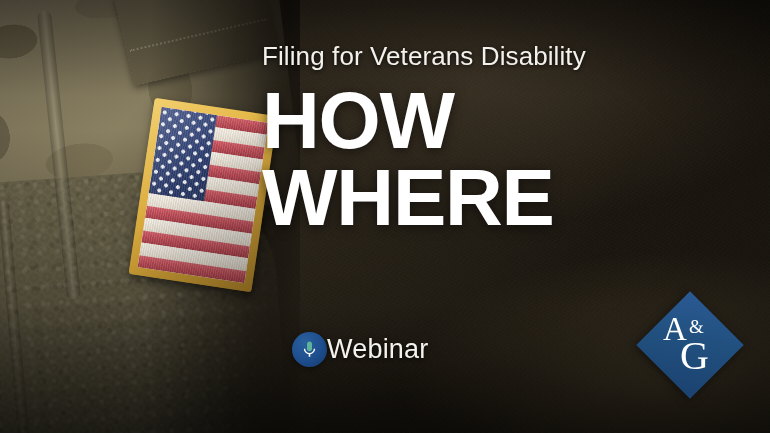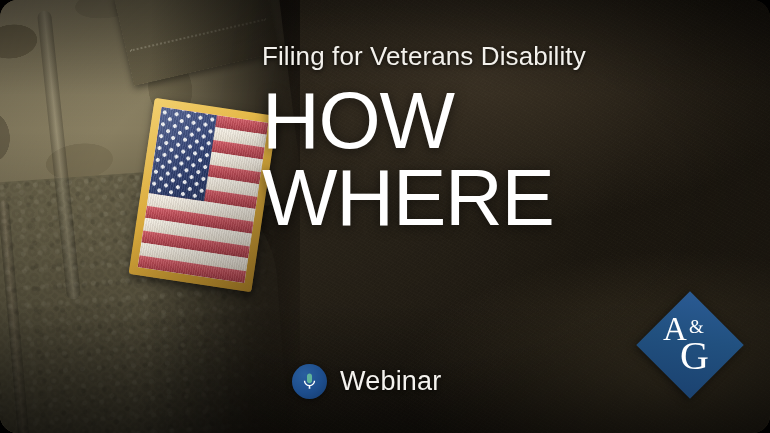--- a/index.html
+++ b/index.html
@@ -7,21 +7,20 @@
     padding: 0;
     background: #000;
   }
   #stage {
     position: relative;
     width: 770px;
     height: 433px;
     overflow: hidden;
     background: #1b1710;
     font-family: "Liberation Sans", sans-serif;
-    border-radius: 18px;
     -webkit-font-smoothing: antialiased;
   }
 
   
   .bg-base {
     position: absolute;
     inset: 0;
     background:
       radial-gradient(ellipse 70% 55% at 62% 18%, #3a3124 0%, rgba(40,34,24,0) 62%),
       radial-gradient(ellipse 60% 50% at 88% 88%, #3b3323 0%, rgba(40,34,24,0) 60%),
@@ -215,35 +214,33 @@
     letter-spacing: .1px;
     color: #f3f1ec;
     text-shadow: 0 1px 4px rgba(0,0,0,.75);
     white-space: nowrap;
   }
   .headline {
     position: absolute;
     left: 262px; top: 82px;
     color: #ffffff;
     font-size: 80px;
-    font-weight: 400;
+    font-weight: 700;
     line-height: .965;
     letter-spacing: -1.2px;
     text-shadow: 0 2px 12px rgba(0,0,0,.55);
   }
   .headline div { display: block; white-space: nowrap; }
 
   
   .webinar-row {
     position: absolute;
     left: 292px; top: 332px;
     display: flex;
     align-items: center;
-    gap: 13px;
-    margin-top: 32px;
   }
   .mic-badge {
     width: 35px; height: 35px;
     border-radius: 50%;
     background: radial-gradient(circle at 36% 30%, #2a5f9e 0%, #1d4d8c 55%, #153a6b 100%);
     display: flex;
     align-items: center;
     justify-content: center;
     box-shadow: 0 1px 5px rgba(0,0,0,.5);
   }

